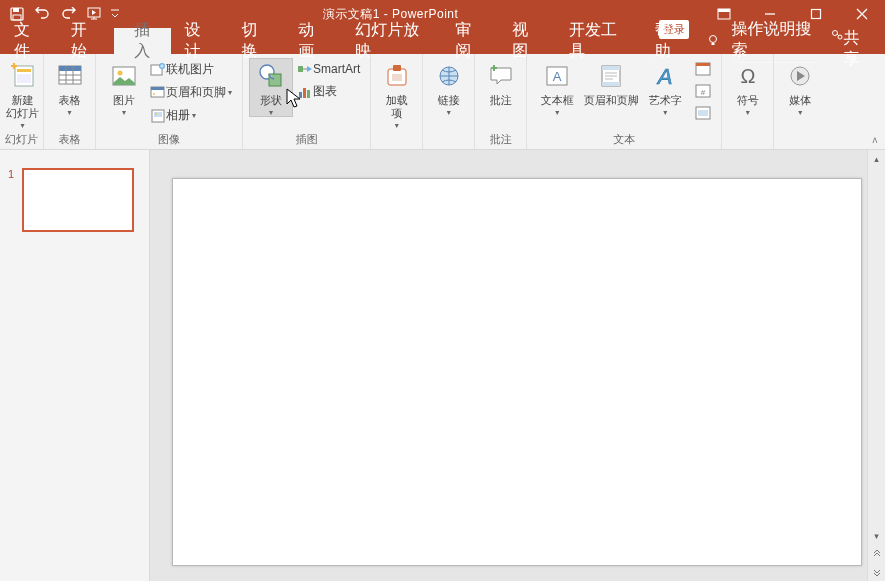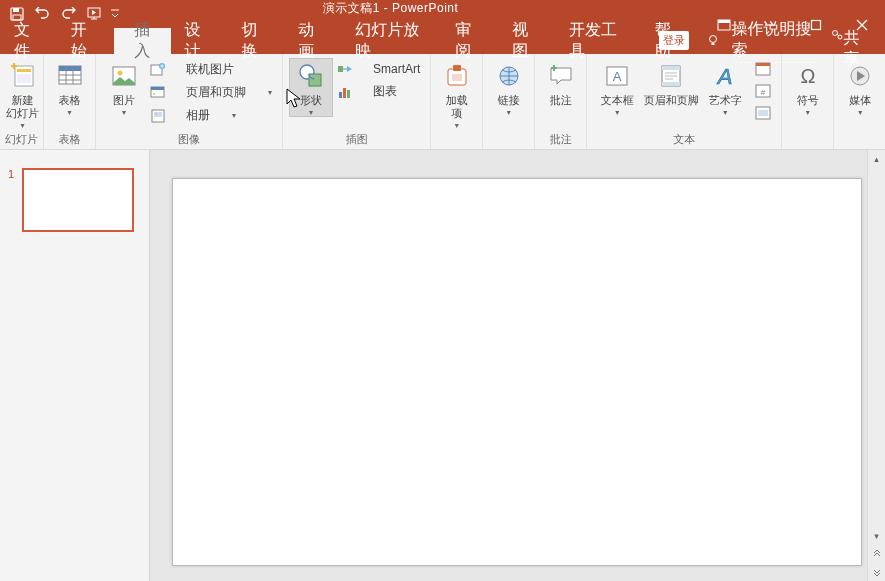--- a/index.html
+++ b/index.html
@@ -1,19 +1,19 @@
 <!DOCTYPE html>
 <html><head>
 <meta charset="utf-8">
 <style>
   * { margin: 0; padding: 0; box-sizing: border-box; font-family: "Microsoft YaHei", "Segoe UI", sans-serif; user-select: none; }
   body { width: 885px; height: 581px; background: #e6e6e6; overflow: hidden; font-size: 12px; color: #444; }
 
   
-  .titlebar { height: 28px; background: #b7472a; display: flex; align-items: flex-start; color: #fff; }
+  .titlebar { height: 28px; background: #b7472a; display: flex; align-items: center; color: #fff; }
   .qat { display: flex; align-items: center; gap: 0; padding-left: 4px; }
   .qat-btn { width: 26px; height: 28px; display: flex; align-items: center; justify-content: center; cursor: default; }
   .title-center { flex: 1; text-align: center; font-size: 12px; letter-spacing: .5px; }
   .win-btns { display: flex; align-items: center; }
   .login-box { background: #fff; color: #b7472a; font-size: 11px; padding: 2px 4px; border-radius: 2px; margin-right: 12px; margin-top: 31px; }
   .win-btn { width: 46px; height: 28px; display: flex; align-items: center; justify-content: center; }
 
   
   .menubar { height: 26px; background: #b7472a; display: flex; align-items: stretch; color: #fff; font-size: 16px; }
   .menu-tab { padding: 0 14px; display: flex; align-items: center; cursor: default; }
@@ -26,21 +26,21 @@
   .ribbon { height: 96px; background: #f3f3f3; border-bottom: 1px solid #d9d9d9; display: flex; }
   .group { display: flex; flex-direction: column; border-right: 1px solid #e1e1e1; }
   .group-body { flex: 1; display: flex; align-items: flex-start; padding: 4px 6px 0 6px; }
   .group-label { text-align: center; font-size: 11px; color: #666; padding-bottom: 2px; }
   .big-btn { display: flex; flex-direction: column; align-items: center; justify-content: flex-start; width: 44px; padding-top: 2px; cursor: default; gap: 2px; }
   .big-btn.hover { background: #d9d9d9; box-shadow: inset 0 0 0 1px #c4c4c4; }
   .big-icon { width: 32px; height: 32px; display: flex; align-items: center; justify-content: center; }
   .big-lbl { font-size: 11px; text-align: center; line-height: 13px; white-space: nowrap; }
   .tiny-arrow { font-size: 8px; color: #666; line-height: 8px; }
   .stack { display: flex; flex-direction: column; gap: 4px; padding-top: 2px; }
-  .row-btn { display: flex; align-items: center; gap: 20px; padding: 1px 4px; font-size: 12px; cursor: default; white-space: nowrap; }
+  .row-btn { display: flex; align-items: center; gap: 0; padding: 1px 4px; font-size: 12px; cursor: default; white-space: nowrap; }
   .row-icon { width: 16px; height: 16px; display: flex; align-items: center; justify-content: center; }
   .row-sm-arrow { font-size: 8px; color: #666; margin-left: 2px; }
   .text-group .big-btn { width: 48px; }
 
   
   .workspace { display: flex; height: calc(581px - 28px - 26px - 96px); }
   .thumb-panel { width: 150px; background: #f4f4f4; border-right: 1px solid #d9d9d9; padding: 18px 8px; display: flex; }
   .thumb-num { font-size: 11px; color: #b7472a; width: 10px; }
   .thumb { width: 112px; height: 64px; background: #fff; border: 2px solid #d25b3c; margin-left: 4px; }
   .canvas-area { flex: 1; position: relative; background: #e6e6e6; }

